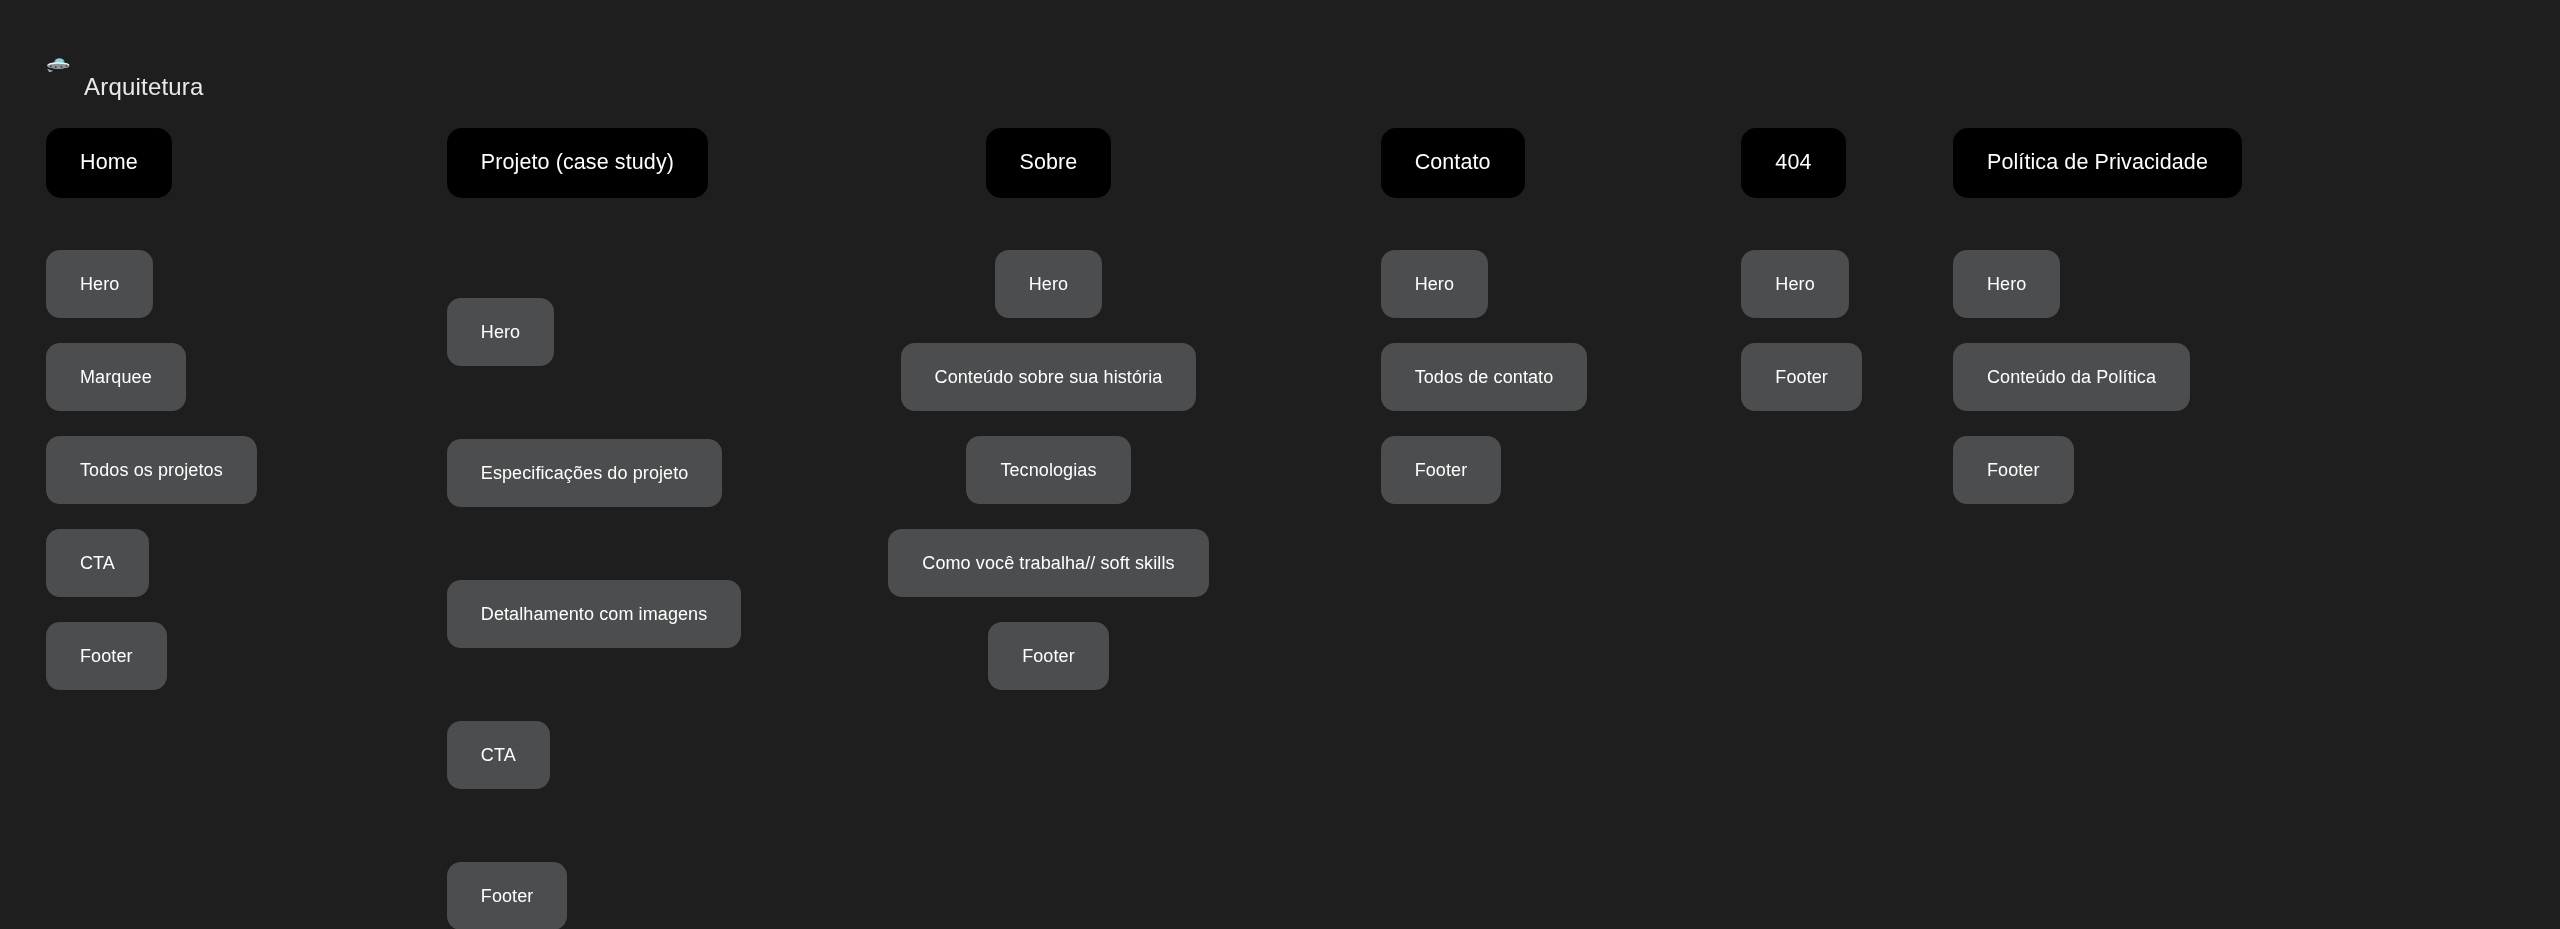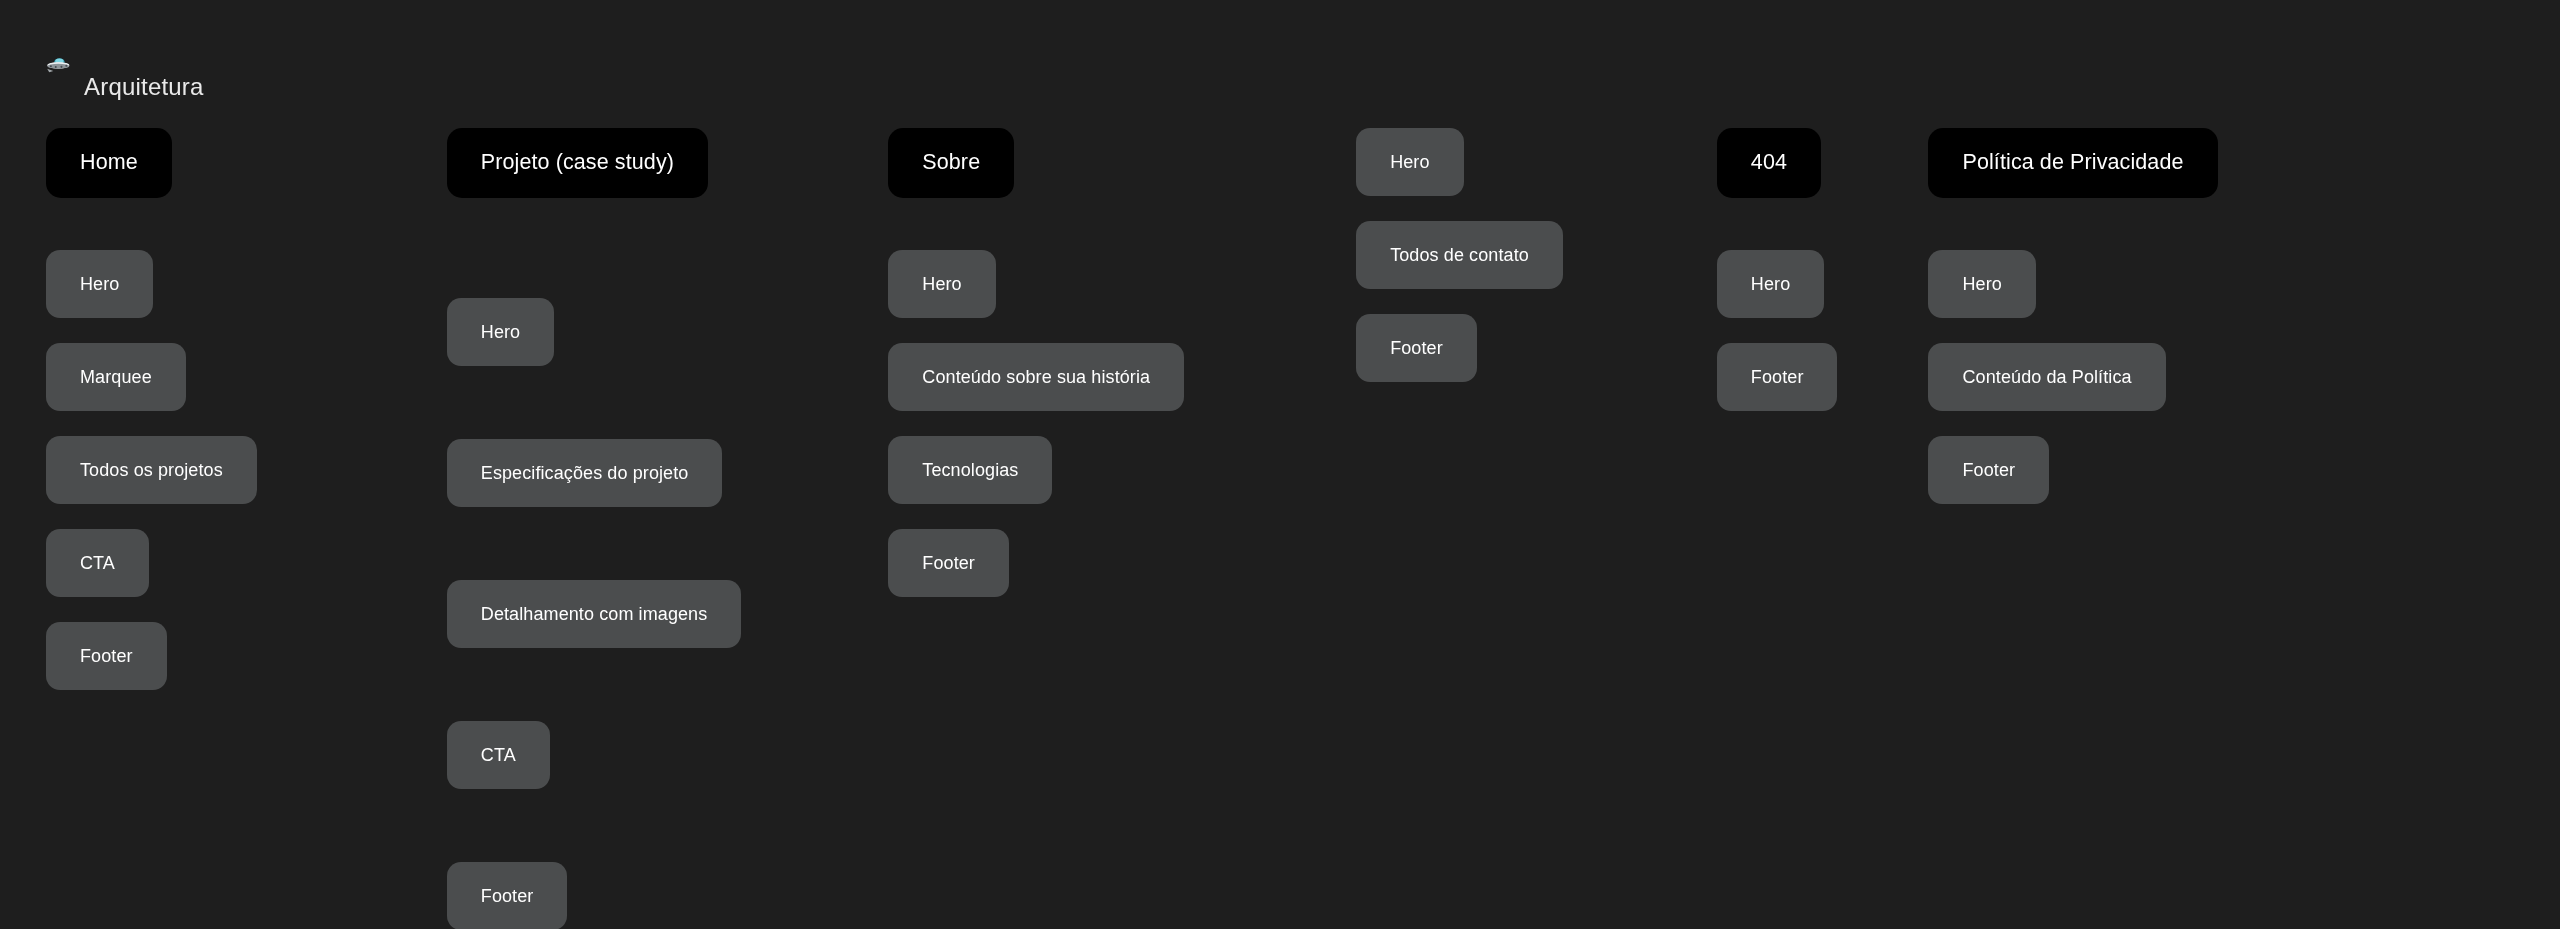--- a/index.html
+++ b/index.html
@@ -67,21 +67,21 @@
   .column {
     display: flex;
     flex-direction: column;
     align-items: flex-start;
     flex: none;
   }
 
   
   .col-0 { margin-left: 46px;  }
   .col-1 { margin-left: 190px; gap: 48px; }
-  .col-2 { margin-left: 147px; }
+  .col-2 { margin-left: 147px; align-items: center; }
   .col-3 { margin-left: 172px; }
   .col-4 { margin-left: 154px; }
   .col-5 { margin-left: 91px;  }
 
   
   .card {
     display: flex;
     align-items: center;
     justify-content: center;
     border-radius: 14px;
@@ -149,24 +149,26 @@
       <div class="card section">Detalhamento com imagens</div>
       <div class="card section">CTA</div>
       <div class="card section">Footer</div>
     </div>
 
     <div class="column col-2">
       <div class="card page">Sobre</div>
       <div class="card section">Hero</div>
       <div class="card section">Conteúdo sobre sua história</div>
       <div class="card section">Tecnologias</div>
+      <div class="card section">Como você trabalha// soft skills</div>
       <div class="card section">Footer</div>
     </div>
 
     <div class="column col-3">
+      <div class="card page">Contato</div>
       <div class="card section">Hero</div>
       <div class="card section">Todos de contato</div>
       <div class="card section">Footer</div>
     </div>
 
     <div class="column col-4">
       <div class="card page">404</div>
       <div class="card section">Hero</div>
       <div class="card section">Footer</div>
     </div>

